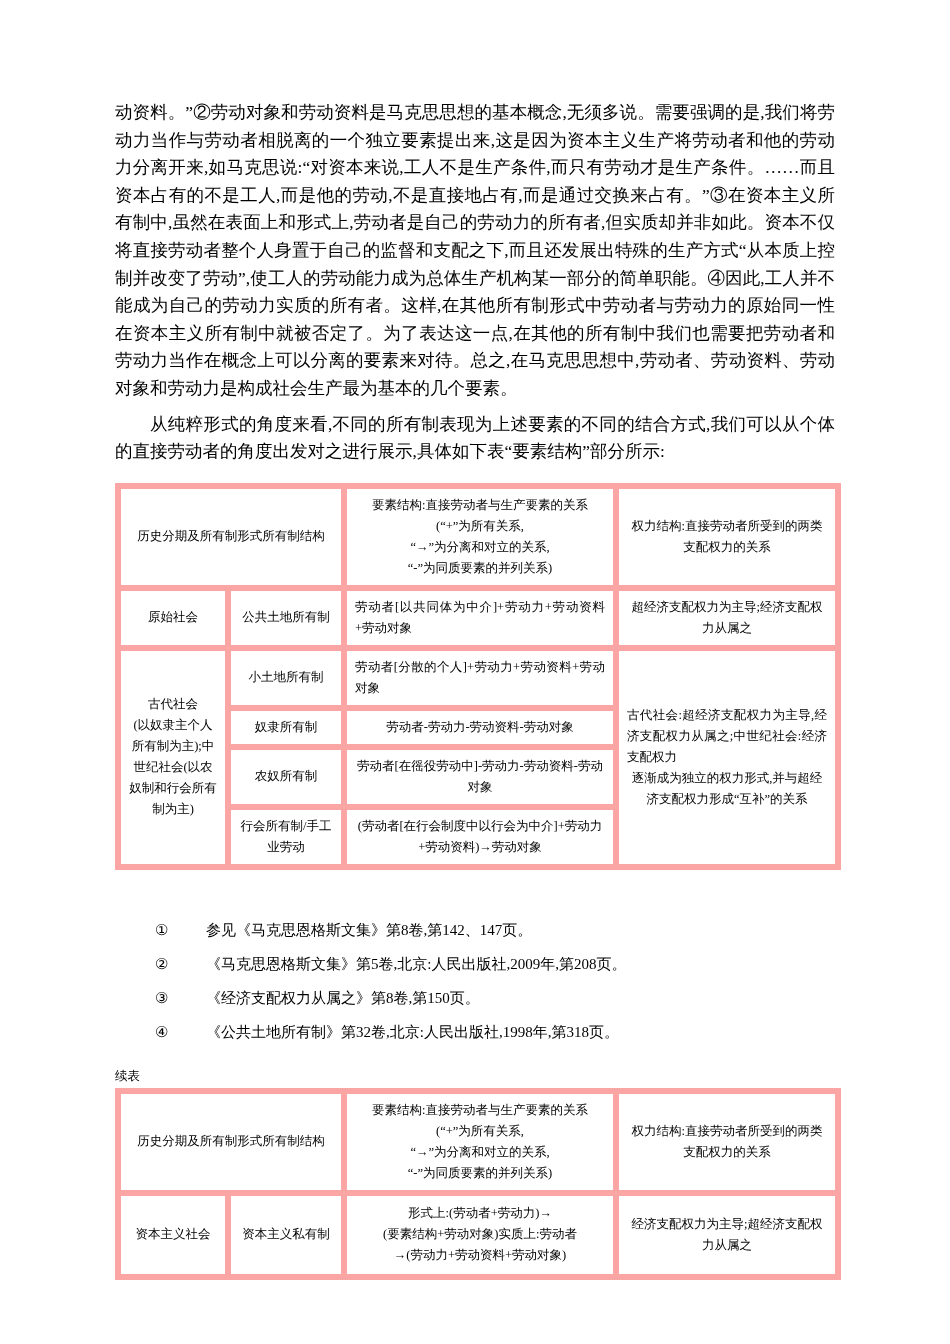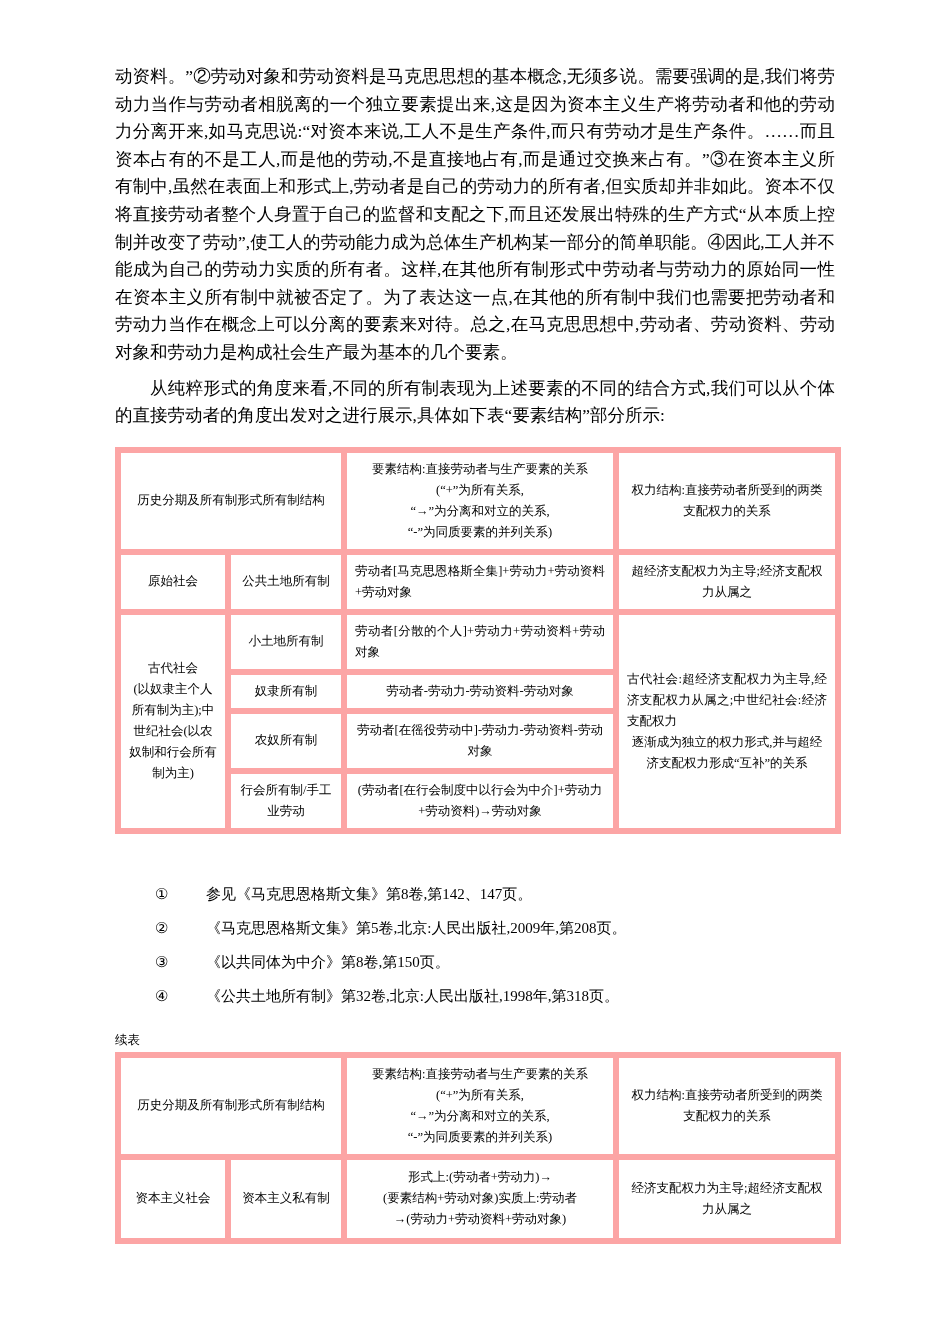--- a/index.html
+++ b/index.html
@@ -6,21 +6,21 @@
   html, body {
     width: 950px;
     background: #ffffff;
     color: #000000;
     font-family: "Liberation Serif", "DejaVu Serif", serif;
   }
   body { height: 1344px; overflow: hidden; }
   .page {
     width: 720px;
     margin: 0 auto;
-    padding-top: 63px;
+    padding-top: 99px;
   }
   .body-text {
     font-size: 17.5px;
     line-height: 27.6px;
     text-align: justify;
   }
   .indent { text-indent: 2em; margin-top: 8px; }
 
   table.struct {
     width: 100%;
@@ -88,21 +88,21 @@
           <div>“-”为同质要素的并列关系)</div>
         </td>
         <td class="center header-cell">
           <div>权力结构:直接劳动者所受到的两类支配权力的关系</div>
         </td>
       </tr>
 
       <tr>
         <td class="center">原始社会</td>
         <td class="center">公共土地所有制</td>
-        <td class="just">劳动者[马克思恩格斯全集]+劳动力+劳动资料+劳动对象</td>
+        <td class="just">劳动者[以共同体为中介]+劳动力+劳动资料+劳动对象</td>
         <td class="center">超经济支配权力为主导;经济支配权力从属之</td>
       </tr>
 
       <tr>
         <td rowspan="4" class="center">
           <div>古代社会</div>
           <div>(以奴隶主个人所有制为主);中世纪社会(以农奴制和行会所有制为主)</div>
         </td>
         <td class="center">小土地所有制</td>
         <td class="just">劳动者[分散的个人]+劳动力+劳动资料+劳动对象</td>
@@ -133,21 +133,21 @@
     <div class="footnote">
       <span class="fn-marker">①</span>
       <span class="fn-text">参见《马克思恩格斯文集》第8卷,第142、147页。</span>
     </div>
     <div class="footnote">
       <span class="fn-marker">②</span>
       <span class="fn-text">《马克思恩格斯文集》第5卷,北京:人民出版社,2009年,第208页。</span>
     </div>
     <div class="footnote">
       <span class="fn-marker">③</span>
-      <span class="fn-text">《以共同体为中介》第8卷,第150页。</span>
+      <span class="fn-text">《经济支配权力从属之》第8卷,第150页。</span>
     </div>
     <div class="footnote">
       <span class="fn-marker">④</span>
       <span class="fn-text">《公共土地所有制》第32卷,北京:人民出版社,1998年,第318页。</span>
     </div>
   </div>
 
   <div class="cont-label">续表</div>
 
   <table class="struct t2">

